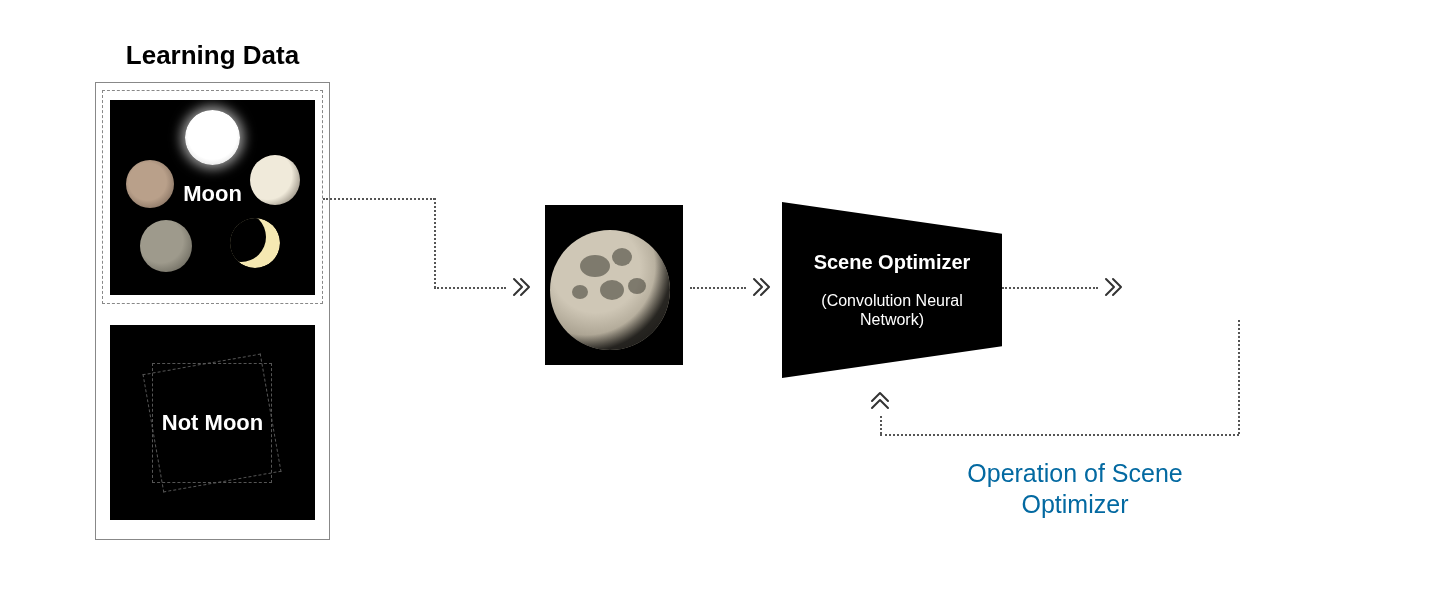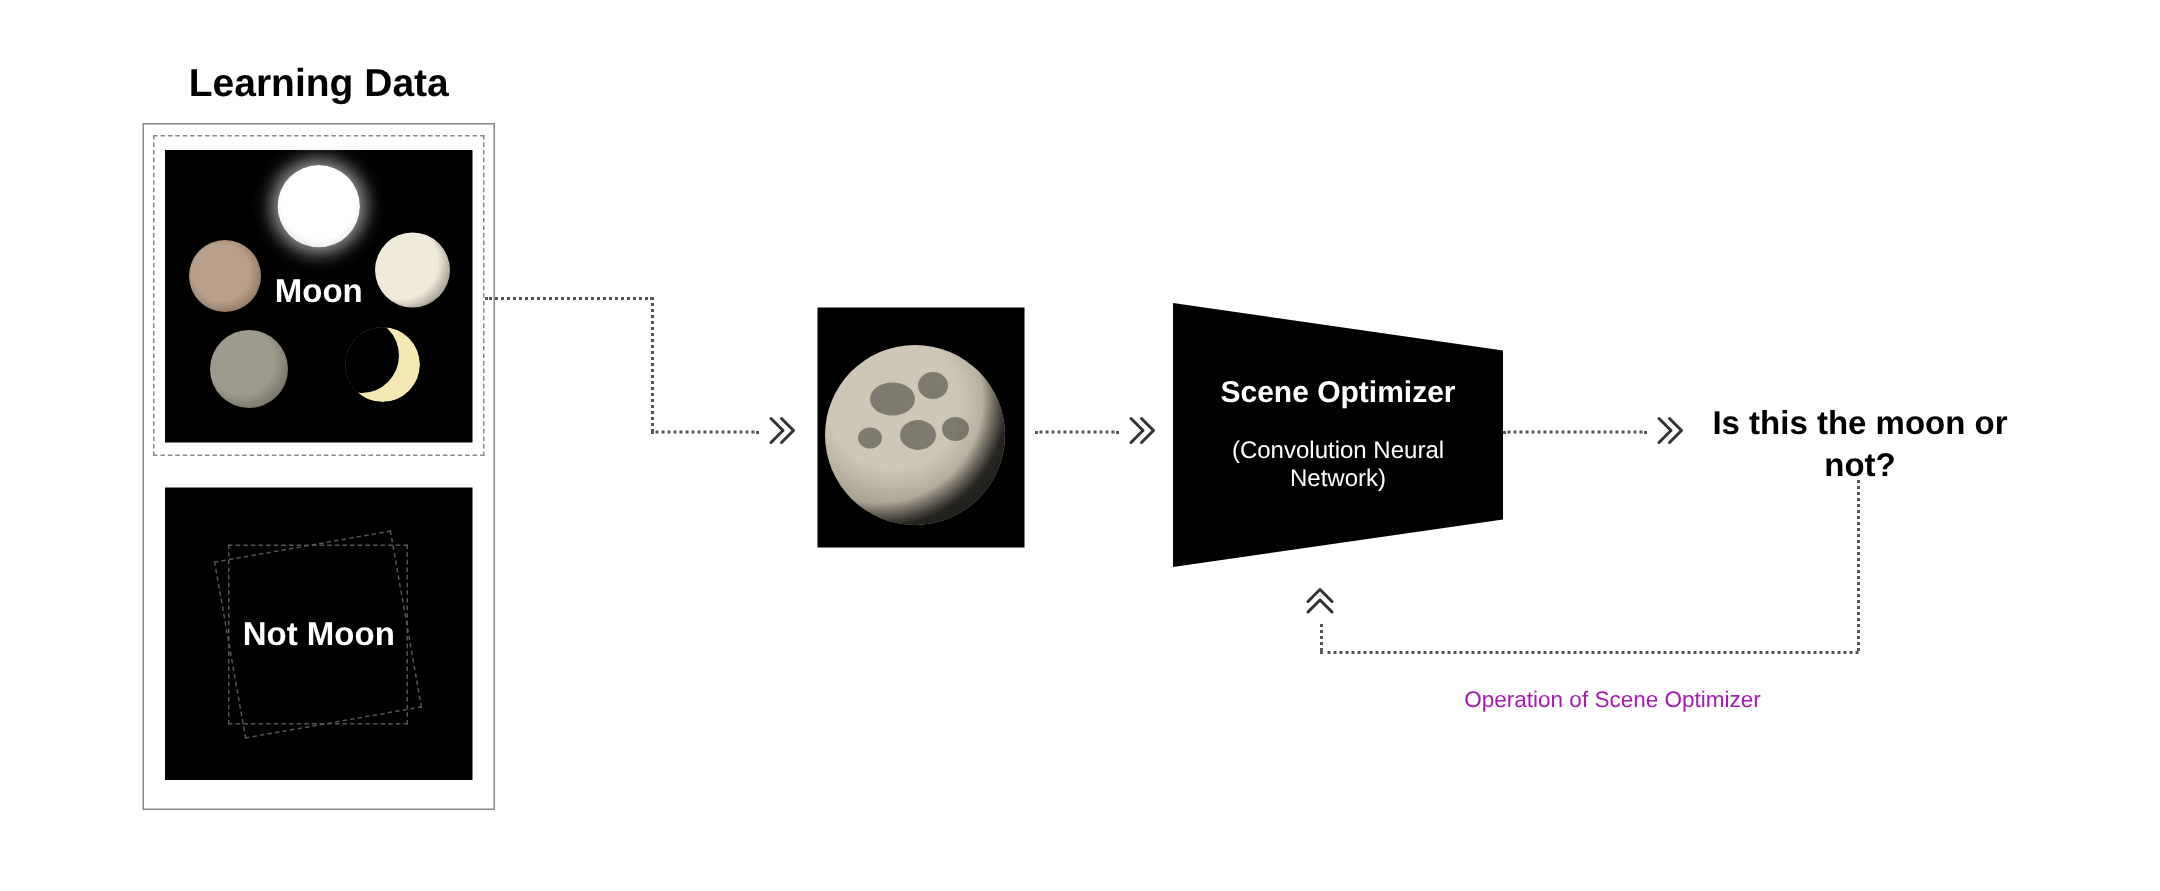--- a/index.html
+++ b/index.html
@@ -157,22 +157,22 @@
     color: #000;
     line-height: 1.25;
   }
 
   
   .fb-cap {
     position: absolute;
     left: 960px; top: 458px;
     width: 230px;
     text-align: center;
-    font-size: 15px;
-    color: #a21caf;
+    font-size: 25px;
+    color: #0369a1;
     line-height: 1.25;
   }
 
   
   .hline, .vline { position: absolute; }
   .hline { border-top: 2px dotted #555; height: 0; }
   .vline { border-left: 2px dotted #555; width: 0; }
 
   
   .l1a { left: 323px; top: 198px; width: 112px; } 
@@ -264,21 +264,20 @@
   </div>
 
   <div class="hline l3"></div>
   <div class="chev ch-r3">
     <svg viewBox="0 0 22 22">
         <path class="st" d="M4 3 L12 11 L4 19"></path>
         <path class="st" d="M11 3 L19 11 L11 19"></path>
       </svg>
   </div>
 
-  <div class="out-q">Is this the moon or not?</div>
 
   <div class="vline l4a"></div>
   <div class="hline l4b"></div>
   <div class="vline l4c"></div>
   <div class="chev ch-up">
     <svg viewBox="0 0 22 22">
         <path class="st" d="M3 18 L11 10 L19 18"></path>
         <path class="st" d="M3 11 L11 3 L19 11"></path>
       </svg>
   </div>

